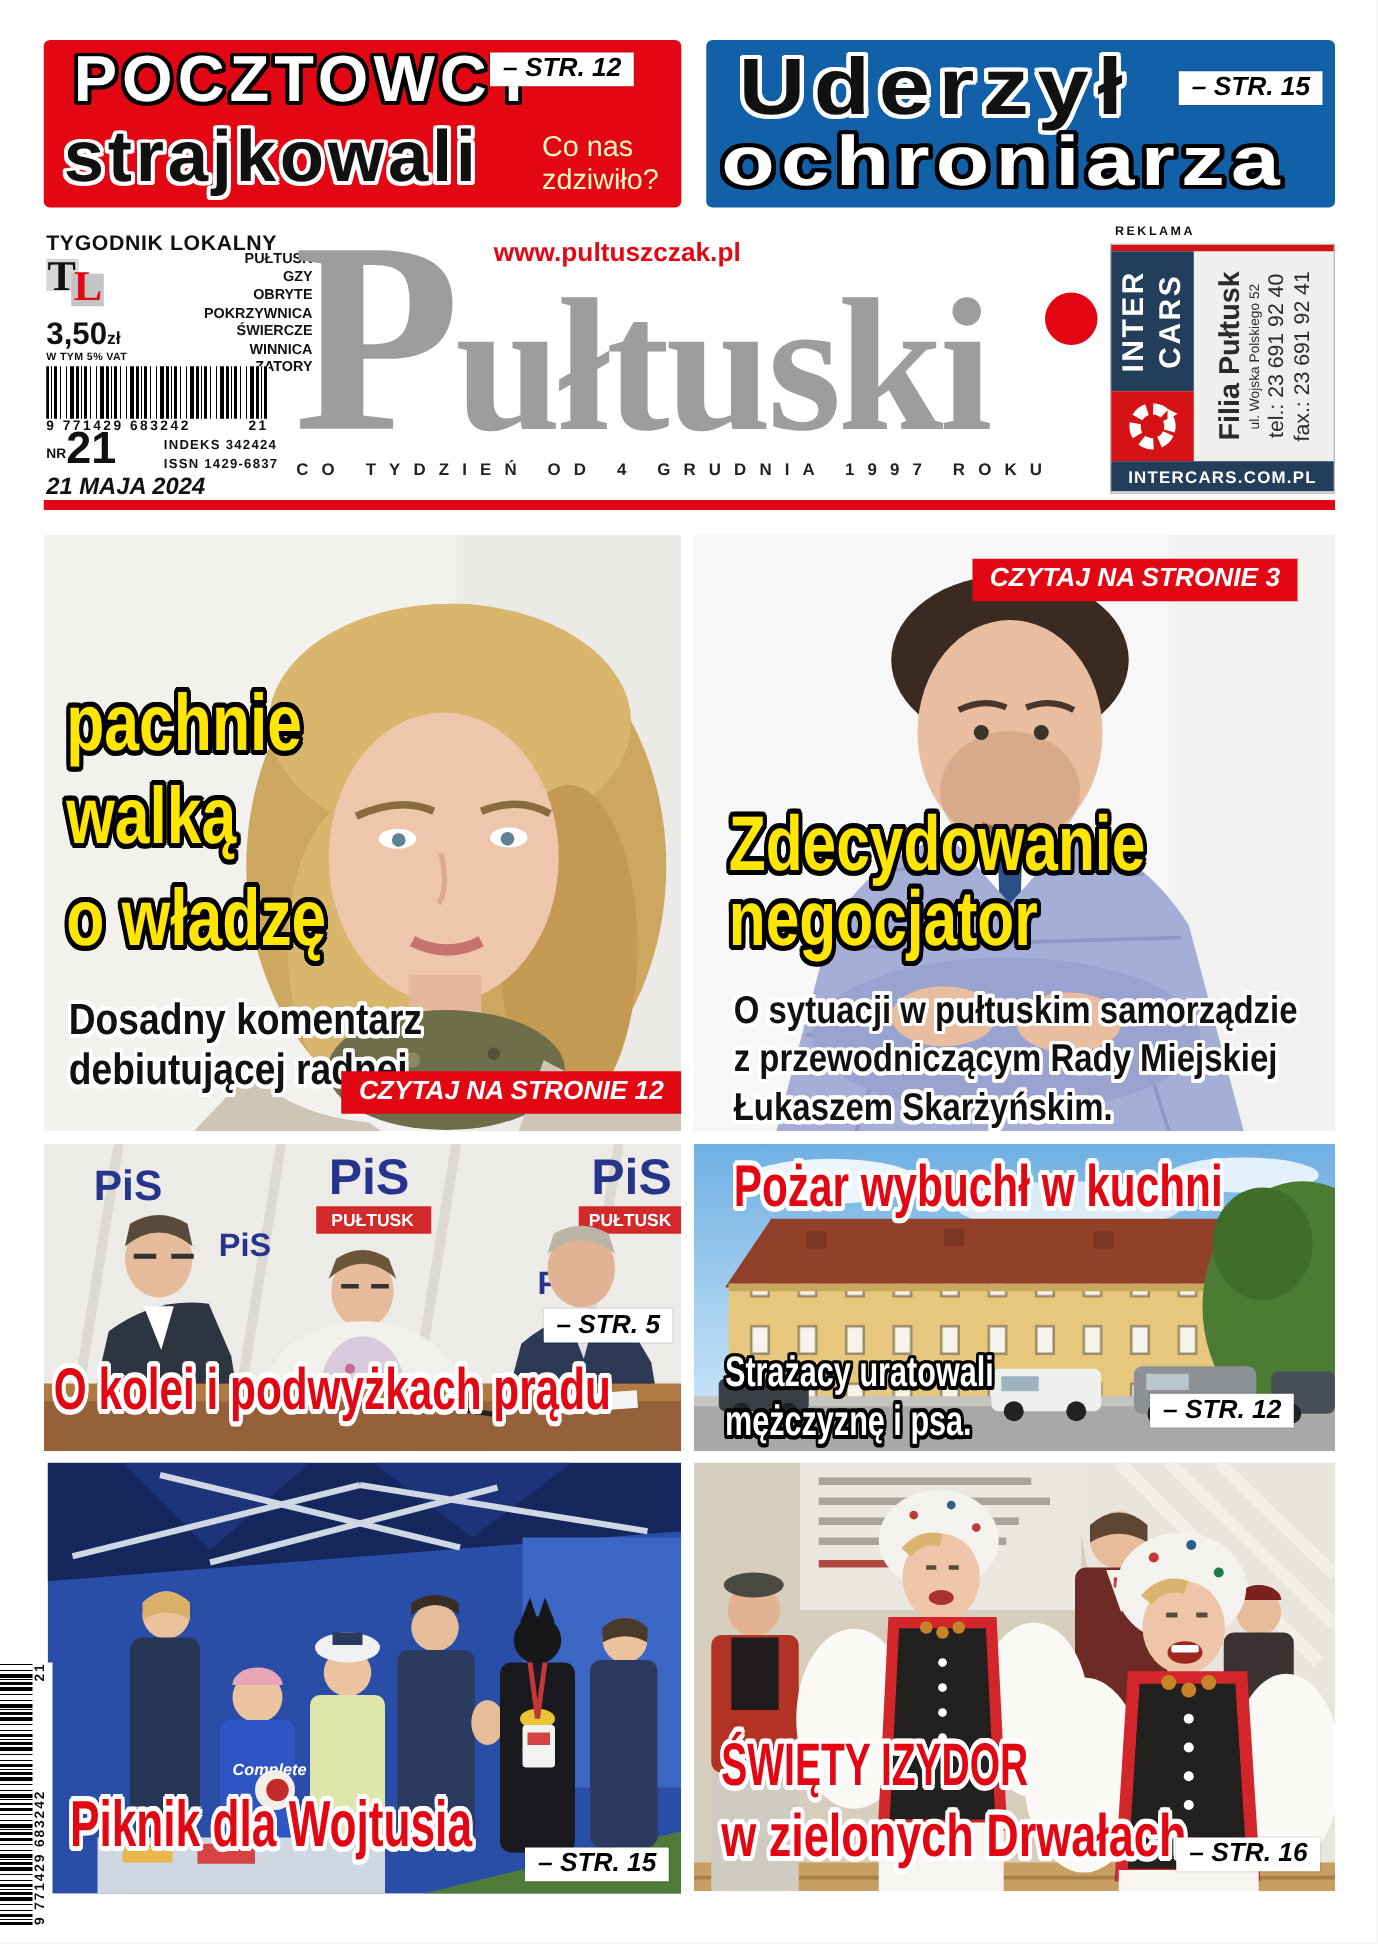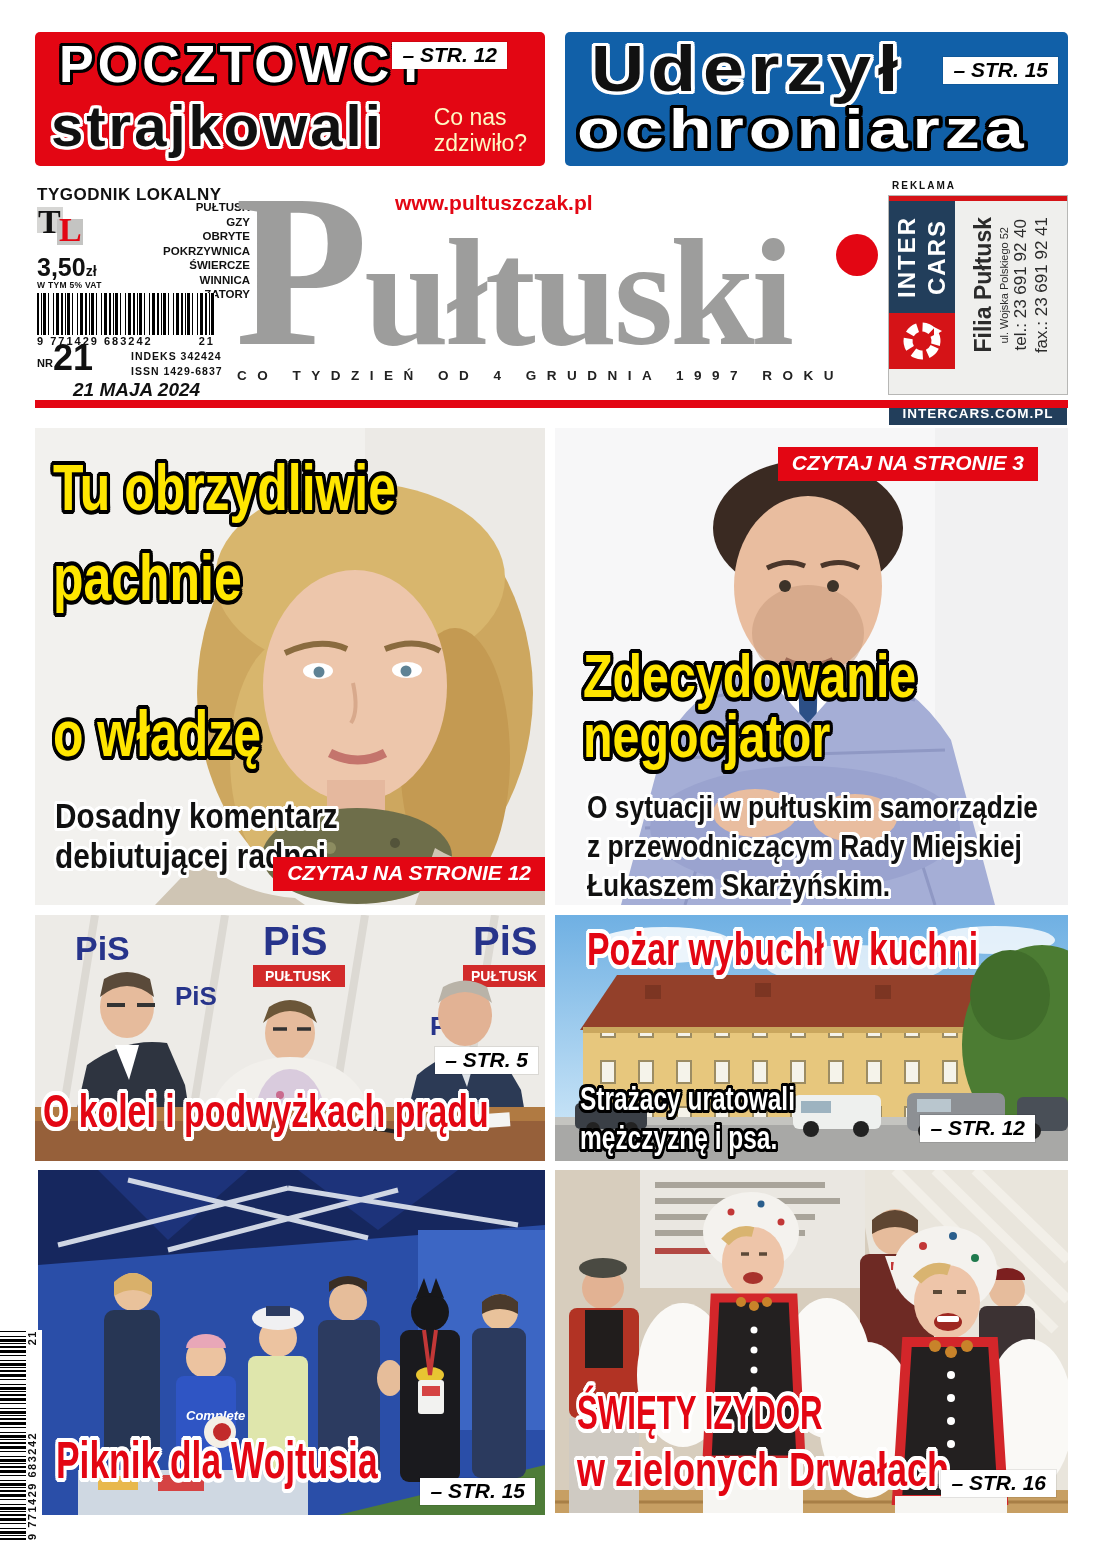--- a/index.html
+++ b/index.html
@@ -50,21 +50,21 @@
   .price{left:2px;top:68px;font-size:25px;font-weight:bold;color:#111;}
   .price-unit{font-size:14px;}
   .vat{left:2px;top:95px;font-size:8.5px;font-weight:bold;color:#111;letter-spacing:.3px;}
   .bars{background:repeating-linear-gradient(90deg,#000 0 2px,#fff 2px 4px,#000 4px 5px,#fff 5px 6px,#000 6px 9px,#fff 9px 11px,#000 11px 12px,#fff 12px 16px,#000 16px 17px,#fff 17px 19px,#000 19px 22px,#fff 22px 24px);}
   .mast-bars{left:2px;top:108px;width:178px;height:42px;}
   .mast-barcode-digits{left:2px;top:150px;width:178px;display:flex;font-size:11px;font-weight:bold;letter-spacing:2px;color:#111;}
   .nr-label{left:2px;top:172px;font-size:11px;font-weight:bold;color:#111;}
   .nr-num{left:18px;top:152px;font-size:36px;font-weight:bold;color:#111;}
   .indeks{left:96px;top:165px;font-size:10.5px;font-weight:bold;letter-spacing:1px;color:#111;}
   .issn{left:96px;top:180px;font-size:10.5px;font-weight:bold;letter-spacing:1px;color:#111;}
-  .mast-date{left:2px;top:194px;font-size:19px;font-weight:bold;font-style:italic;color:#111;margin-left:36px;}
+  .mast-date{left:2px;top:194px;font-size:19px;font-weight:bold;font-style:italic;color:#111;}
 
   #mast-center{left:235px;top:185px;width:645px;height:212px;}
   .site-red{left:160px;top:6px;font-size:21px;font-weight:bold;color:#e30613;}
   .kicker{left:152px;top:32px;font-size:25px;font-weight:400;color:#1a1a1a;letter-spacing:44px;}
   .mast-title{left:0;top:-14px;line-height:200px;color:#9d9d9c;font-family:"Liberation Serif",serif;font-weight:bold;white-space:nowrap;}
   .t-init{font-size:218px;letter-spacing:-4px;}
   .t-rest{font-size:152px;letter-spacing:-3px;}
   .red-dot{left:601px;top:49px;width:42px;height:42px;border-radius:50%;background:#e30613;}
   .tagline{left:2px;top:183px;font-size:13.5px;font-weight:bold;color:#222;letter-spacing:10.5px;white-space:nowrap;}
 
@@ -73,21 +73,21 @@
   .ad-box{left:0;top:15px;width:178px;height:198px;background:#efefed;border:1px solid #b7b7b5;}
   .ad-redbar{left:0;top:0;width:100%;height:5px;background:#d51317;}
   .ad-navy{left:0;top:5px;width:66px;height:112px;background:#223e5b;display:flex;align-items:center;justify-content:center;}
   .ad-brand{writing-mode:vertical-rl;transform:rotate(180deg);color:#fff;font-weight:bold;font-size:24px;letter-spacing:2px;line-height:30px;text-align:center;}
   .ad-redblock{left:0;top:117px;width:66px;height:56px;background:#d51317;display:flex;align-items:center;justify-content:center;}
   .ad-contact{left:66px;top:5px;width:112px;height:168px;display:flex;flex-direction:row;align-items:center;justify-content:center;gap:1px;}
   .vtext{writing-mode:vertical-rl;transform:rotate(180deg);white-space:nowrap;color:#2b2b2b;}
   .ad-branch{font-size:23px;font-weight:bold;}
   .ad-addr{font-size:11px;}
   .ad-tel,.ad-fax{font-size:17px;}
-  .ad-sitebar{left:0;top:173px;width:100%;height:24px;background:#223e5b;display:flex;align-items:center;justify-content:center;margin-top:32px;}
+  .ad-sitebar{left:0;top:173px;width:100%;height:24px;background:#223e5b;display:flex;align-items:center;justify-content:center;}
   .ad-site{color:#fff;font-weight:bold;font-size:13.5px;letter-spacing:1px;}
 
   .red-rule{left:35px;top:400px;width:1033px;height:8px;background:#e30613;}
 
   
   .story{overflow:hidden;}
   #story-main-left{left:35px;top:428px;width:510px;height:477px;}
   #story-main-right{left:555px;top:428px;width:513px;height:477px;}
   #story-mid-left{left:35px;top:915px;width:510px;height:246px;}
   #story-mid-right{left:555px;top:915px;width:513px;height:246px;}
@@ -211,22 +211,22 @@
       <path d="M318,255 q6,28 -2,40" stroke="#d8a98c" stroke-width="4" fill="none"></path>
       <path d="M295,325 q28,14 55,0" stroke="#c4746c" stroke-width="9" fill="none"></path>
       <rect x="292" y="352" width="58" height="48" fill="#e5b89e"></rect>
       <ellipse cx="322" cy="428" rx="95" ry="48" fill="#6e6e4a"></ellipse>
       <circle cx="295" cy="420" r="6" fill="#8c8c60"></circle>
         <circle cx="340" cy="435" r="6" fill="#8c8c60"></circle>
         <circle cx="360" cy="415" r="5" fill="#53533a"></circle>
       <path d="M120,477 L165,430 Q200,465 260,470 L270,477 Z" fill="#cfc5b4"></path>
       <path d="M380,477 L400,420 Q450,450 510,435 L510,477 Z" fill="#cfc5b4"></path>
     </svg>
-    <div class="abs" style="left:18px;top:28px;"><span class="cx78 hl-y ob4">Tu obrzydliwie</span></div>
     <div class="abs" style="left:18px;top:118px;"><span class="cx78 hl-y ob4">pachnie</span></div>
+    <div class="abs" style="left:18px;top:192px;"><span class="cx78 hl-y ob4">walką</span></div>
     <div class="abs" style="left:18px;top:274px;"><span class="cx78 hl-y ob4">o władzę</span></div>
     <div class="abs nowrap" style="left:20px;top:368px;font-size:35px;"><span class="cx85 sub-bw ow3">Dosadny komentarz</span></div>
     <div class="abs nowrap" style="left:20px;top:408px;font-size:35px;"><span class="cx85 sub-bw ow3">debiutującej radnej.</span></div>
     <div class="abs read" style="right:0;bottom:14px;">CZYTAJ NA STRONIE 12</div>
   </div>
 
   <div id="story-main-right" class="abs story">
     <svg class="photo" viewBox="0 0 513 477" preserveAspectRatio="none">
       <rect width="513" height="477" fill="#f7f7f8"></rect>
       <rect x="380" width="133" height="477" fill="#f1f1f2"></rect>

